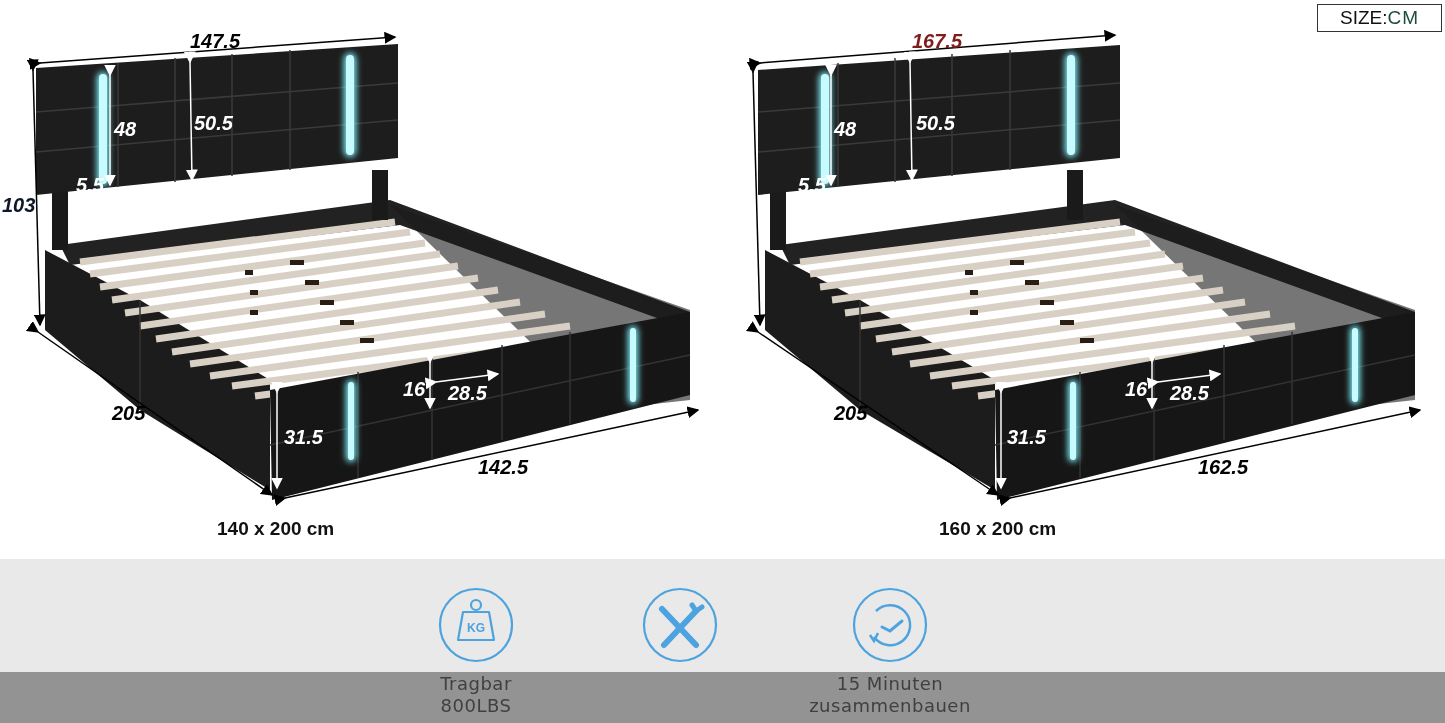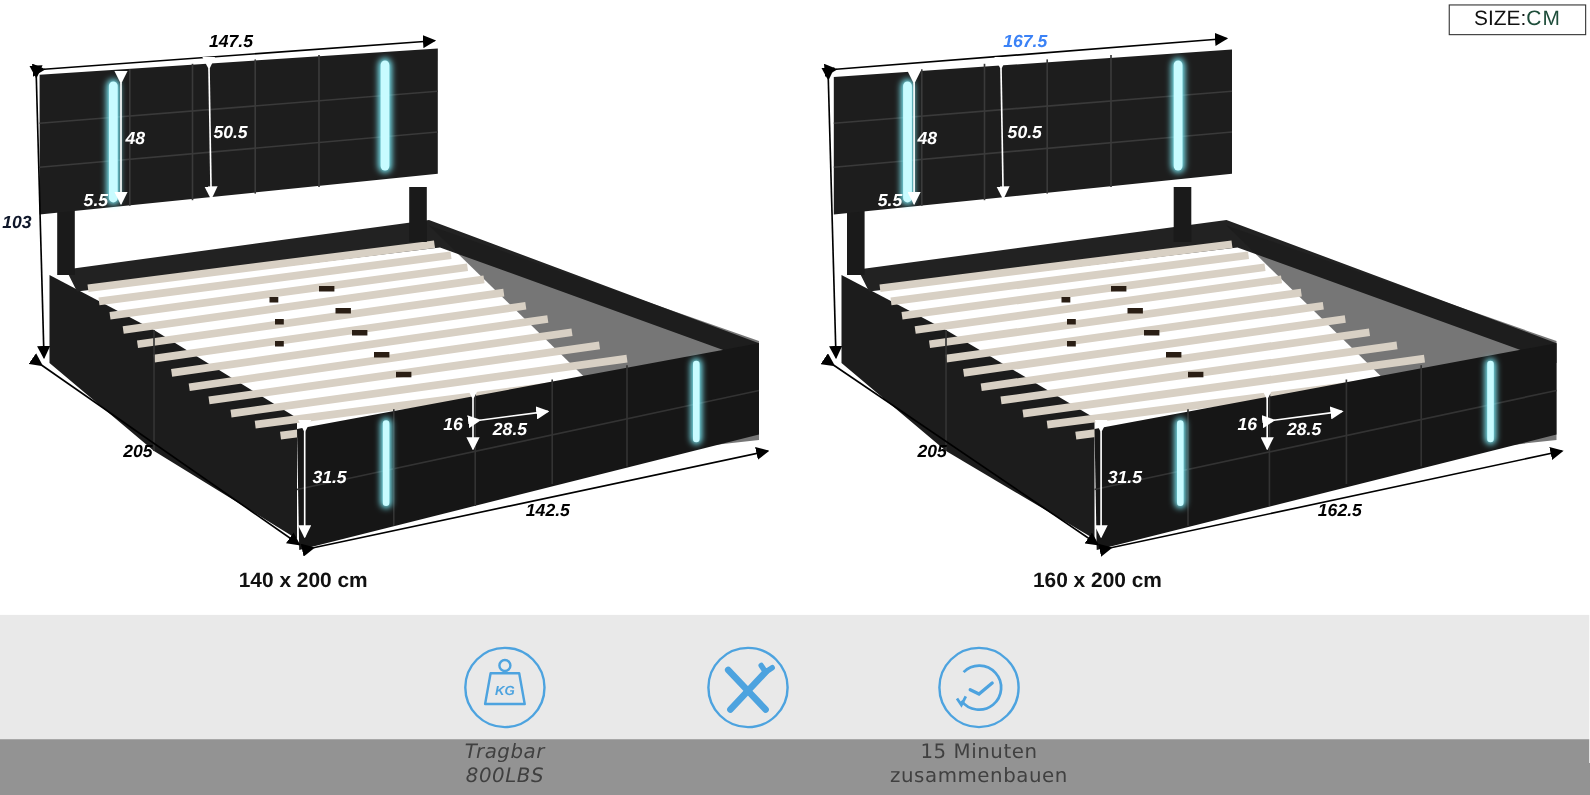--- a/index.html
+++ b/index.html
@@ -1,21 +1,21 @@
 <!DOCTYPE html>
 <html><head>
 <meta charset="utf-8">
 <style>
   html,body{margin:0;padding:0;}
   body{width:1445px;height:723px;position:relative;overflow:hidden;background:#ffffff;font-family:"Liberation Sans",sans-serif;}
   .size-box{position:absolute;left:1317px;top:4px;width:125px;height:28px;border:1px solid #333;box-sizing:border-box;display:flex;align-items:center;justify-content:center;font-size:19px;color:#111;}
   .size-box .unit{color:#1e4d3a;margin-left:0;letter-spacing:1px;}
   .bed{position:absolute;top:0;width:720px;height:555px;}
   .bed svg{position:absolute;left:0;top:0;}
-  .dim{font-family:"Liberation Sans",sans-serif;font-weight:bold;font-style:italic;font-size:16px;}
+  .dim{font-family:"Liberation Sans",sans-serif;font-weight:bold;font-style:italic;font-size:20px;}
   .caption{position:absolute;top:518px;font-family:"Liberation Sans",sans-serif;font-weight:bold;font-size:19px;color:#111;}
   .band-light{position:absolute;left:0;top:559px;width:1445px;height:113px;background:#e9e9e9;}
   .band-dark{position:absolute;left:0;top:672px;width:1445px;height:51px;background:#939393;}
   .feature{position:absolute;top:585px;width:170px;text-align:center;}
   .feature .icon{width:80px;height:80px;margin:0 auto;}
   .feature .label{position:absolute;top:88px;left:0;width:170px;font-family:"DejaVu Sans",sans-serif;font-size:18px;line-height:22px;color:#404040;letter-spacing:0.5px;}
 </style>
 </head>
 <body>
 
@@ -197,36 +197,36 @@
     <line x1="40" y1="63" x2="395" y2="35" stroke="#000" stroke-width="1.5" marker-end="url(#ah2)" marker-start="url(#ah2)"></line>
     <line x1="33" y1="72" x2="40" y2="325" stroke="#000" stroke-width="1.5" marker-end="url(#ah2)" marker-start="url(#ah2)"></line>
     <line x1="38" y1="332" x2="278" y2="495" stroke="#000" stroke-width="1.5" marker-end="url(#ah2)" marker-start="url(#ah2)"></line>
     <line x1="290" y1="498" x2="700" y2="410" stroke="#000" stroke-width="1.5" marker-end="url(#ah2)" marker-start="url(#ah2)"></line>
     <line x1="111" y1="75" x2="111" y2="185" stroke="#fff" stroke-width="1.5" marker-end="url(#ahw2)" marker-start="url(#ahw2)"></line>
     <line x1="190" y1="62" x2="192" y2="180" stroke="#fff" stroke-width="1.5" marker-end="url(#ahw2)" marker-start="url(#ahw2)"></line>
     <line x1="281" y1="392" x2="281" y2="488" stroke="#fff" stroke-width="1.5" marker-end="url(#ahw2)" marker-start="url(#ahw2)"></line>
     <line x1="432" y1="362" x2="432" y2="408" stroke="#fff" stroke-width="1.5" marker-end="url(#ahw2)" marker-start="url(#ahw2)"></line>
     <line x1="438" y1="382" x2="500" y2="374" stroke="#fff" stroke-width="1.5" marker-end="url(#ahw2)" marker-start="url(#ahw2)"></line>
   </svg>
-  <div class="dim" style="position:absolute;left:192px;top:30px;color:#3b82f6;">167.5</div>
+  <div class="dim" style="position:absolute;left:192px;top:30px;color:#7f1d1d;">167.5</div>
   <div class="dim" style="position:absolute;left:114px;top:118px;color:#fff;">48</div>
   <div class="dim" style="position:absolute;left:196px;top:112px;color:#fff;">50.5</div>
   <div class="dim" style="position:absolute;left:78px;top:174px;color:#fff;">5.5</div>
   <div class="dim" style="position:absolute;left:114px;top:402px;color:#000;">205</div>
   <div class="dim" style="position:absolute;left:287px;top:426px;color:#fff;">31.5</div>
   <div class="dim" style="position:absolute;left:405px;top:378px;color:#fff;">16</div>
   <div class="dim" style="position:absolute;left:450px;top:382px;color:#fff;">28.5</div>
   <div class="dim" style="position:absolute;left:478px;top:456px;color:#000;">162.5</div>
   <div class="caption" style="left:219px;">160 x 200 cm</div>
 </div>
 
 <div class="band-light"></div>
 <div class="band-dark"></div>
 
-<div class="feature" style="left:374px;font-style:italic;">
+<div class="feature" style="left:391px;">
   <svg class="icon" viewBox="0 0 80 80">
     <circle cx="40" cy="40" r="36" fill="none" stroke="#4da3df" stroke-width="2.2"></circle>
     <circle cx="40" cy="20" r="5" fill="none" stroke="#4da3df" stroke-width="2.2"></circle>
     <path d="M27,27 L53,27 L58,55 L22,55 Z" fill="none" stroke="#4da3df" stroke-width="2.2" stroke-linejoin="round"></path>
     <text x="40" y="47" text-anchor="middle" font-family="Liberation Sans, sans-serif" font-weight="bold" font-size="12" fill="#4da3df">KG</text>
   </svg>
   <div class="label">
     <div>Tragbar</div>
     <div>800LBS</div>
   </div>

